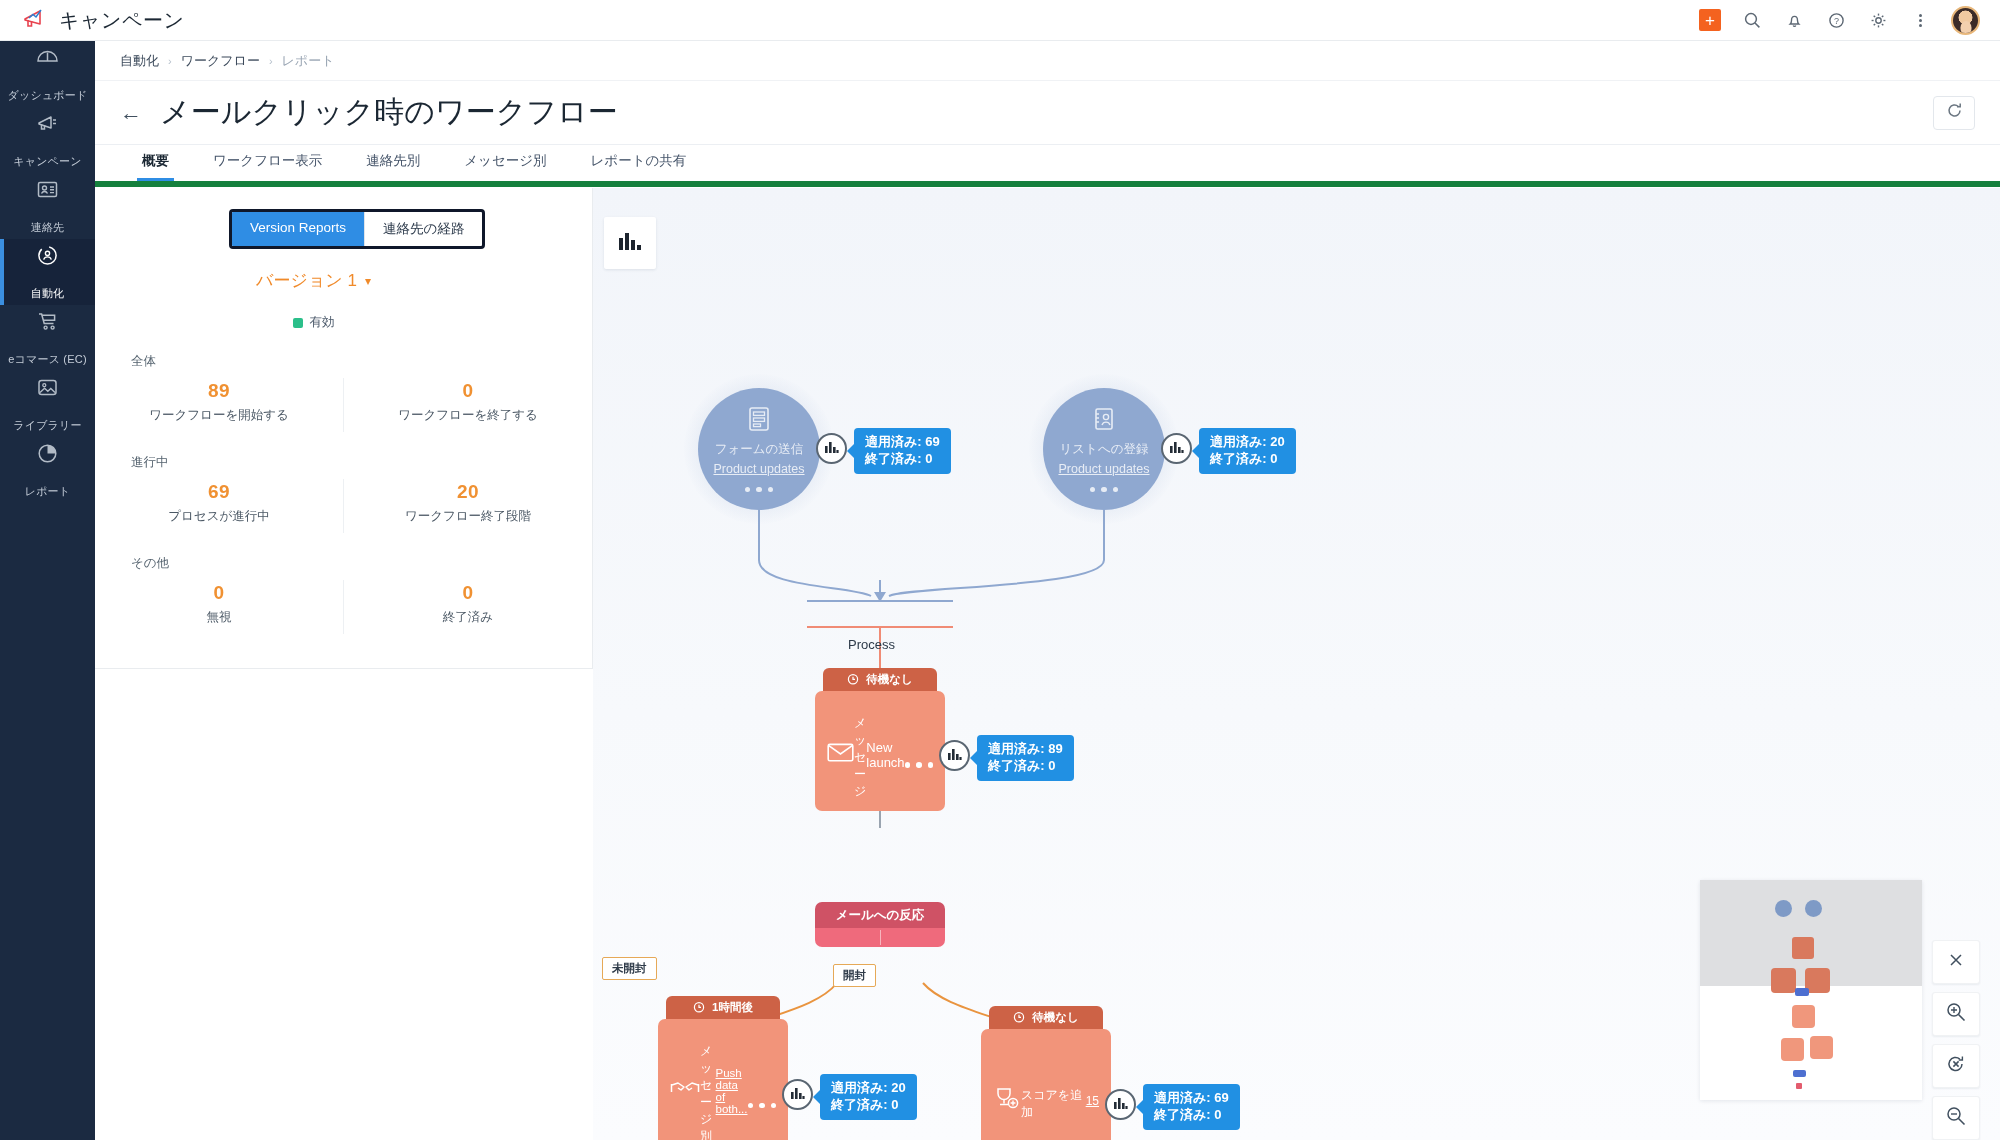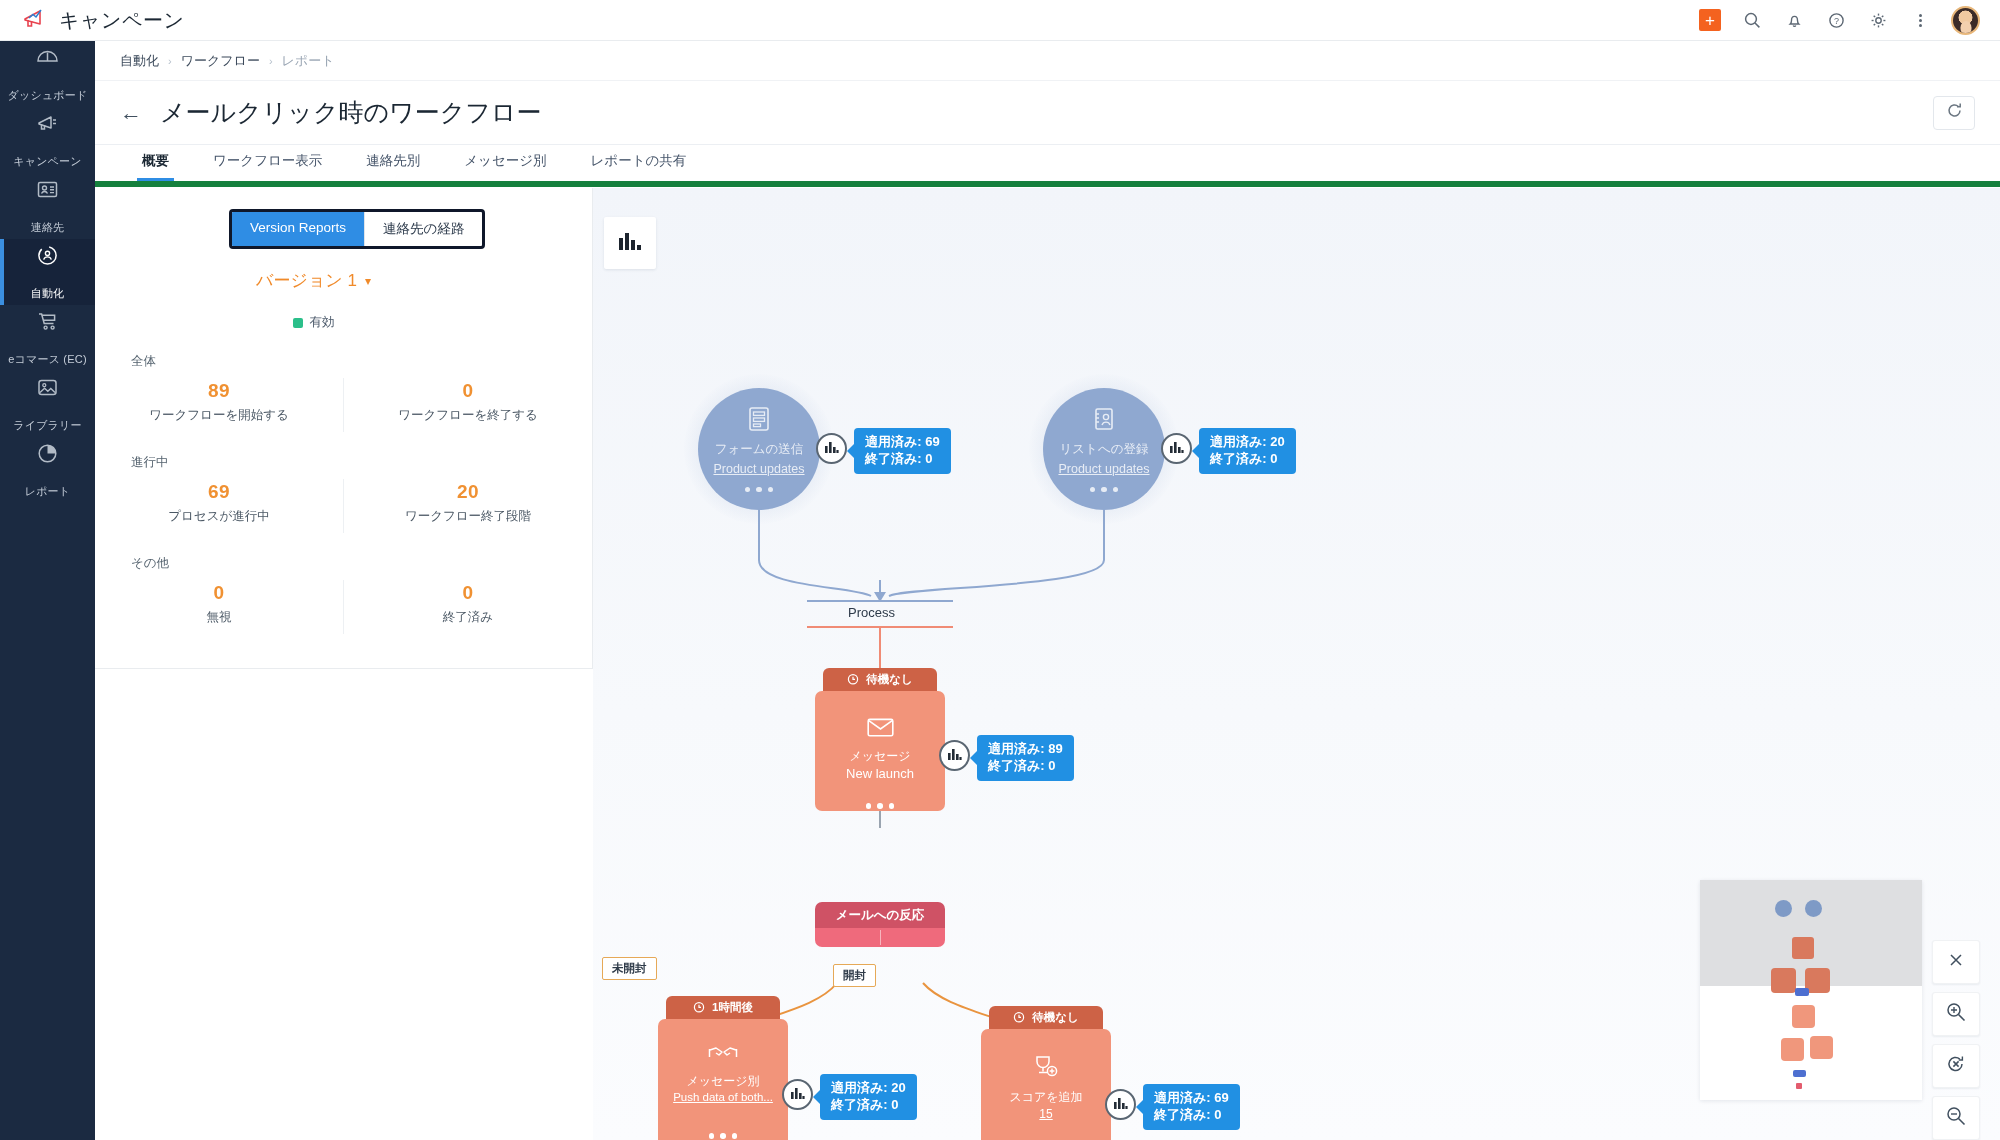--- a/index.html
+++ b/index.html
@@ -66,21 +66,21 @@
   .crumb.last { color: #9aa6b4; }
   .crumb-sep { color: #b6c0cc; font-size: 11px; }
 
   
   .titlebar {
     position: absolute; left: 95px; top: 81px; width: 1905px; height: 64px;
     background: #fff; display: flex; align-items: center; padding: 0 25px 0 25px;
     border-bottom: 1px solid #eceff3;
   }
   .back-arrow { font-size: 22px; color: #41505f; cursor: pointer; margin-right: 18px; line-height: 1; }
-  .page-title { font-size: 25px; color: #1b2733; font-weight: 400; }
+  .page-title { font-size: 30px; color: #1b2733; font-weight: 400; }
   .refresh-btn {
     margin-left: auto; width: 42px; height: 34px; border: 1px solid #e3e7ec; border-radius: 4px;
     background: #fff; display: flex; align-items: center; justify-content: center; cursor: pointer;
   }
 
   
   .tabbar {
     position: absolute; left: 95px; top: 145px; width: 1905px; height: 42px;
     background: #fff; display: flex; align-items: flex-end; padding-left: 25px;
     border-bottom: 6px solid #15803d;
@@ -159,21 +159,21 @@
   .dots i { width: 5.5px; height: 5.5px; border-radius: 50%; background: #fff; display: block; }
 
   .card-node { width: 130px; cursor: pointer; }
   .card-head {
     height: 23px; border-radius: 6px 6px 0 0; background: #cd6246; color: #fff;
     display: flex; align-items: center; justify-content: center; gap: 7px;
     font-size: 11.5px; font-weight: 700; margin: 0 8px;
   }
   .card-body {
     border-radius: 7px; background: #f2947a; color: #fff;
-    display: flex; flex-direction: column; align-items: center;
+    display: flex; flex-direction: row; align-items: center;
     padding: 26px 12px 20px; position: relative;
   }
   .card-body .glow { position: absolute; inset: -10px; border-radius: 12px;
     background: radial-gradient(ellipse at center,rgba(242,148,122,.20) 40%,rgba(242,148,122,0) 75%); z-index:-1; }
   .cb-title { font-size: 12px; margin-top: 6px; }
   .cb-sub { font-size: 13px; margin-top: 1px; }
   .cb-sub.ul { text-decoration: underline; }
 
   .cond-node {
     width: 130px; border-radius: 7px; overflow: hidden; cursor: pointer; position: relative;
@@ -199,21 +199,21 @@
   .stat-chip {
     position: absolute; width: 31px; height: 31px; border-radius: 50%;
     background: #fff; border: 2px solid #5a6672; display: flex;
     align-items: center; justify-content: center; cursor: pointer; z-index: 4;
   }
   .edge-label {
     position: absolute; background: #fff; border: 1px solid #e6a957; border-radius: 2px;
     font-size: 11.5px; font-weight: 700; color: #2f3b49; padding: 3px 9px; white-space: nowrap;
   }
   .proc-label {
-    position: absolute; font-size: 13px; color: #2d3a49; background: transparent;
+    position: absolute; font-size: 13px; color: #2d3a49; background: transparent; margin-top: 32px;
   }
 
   
   .minimap {
     position: absolute; left: 1700px; top: 880px; width: 222px; height: 220px;
     background: #fff; box-shadow: 0 1px 4px rgba(20,40,70,.10); z-index: 25;
   }
   .minimap-view { position: absolute; left: 0; top: 0; width: 222px; height: 106px; background: #dedfe1; }
   .mm-shape { position: absolute; }
   .zoom-stack {

